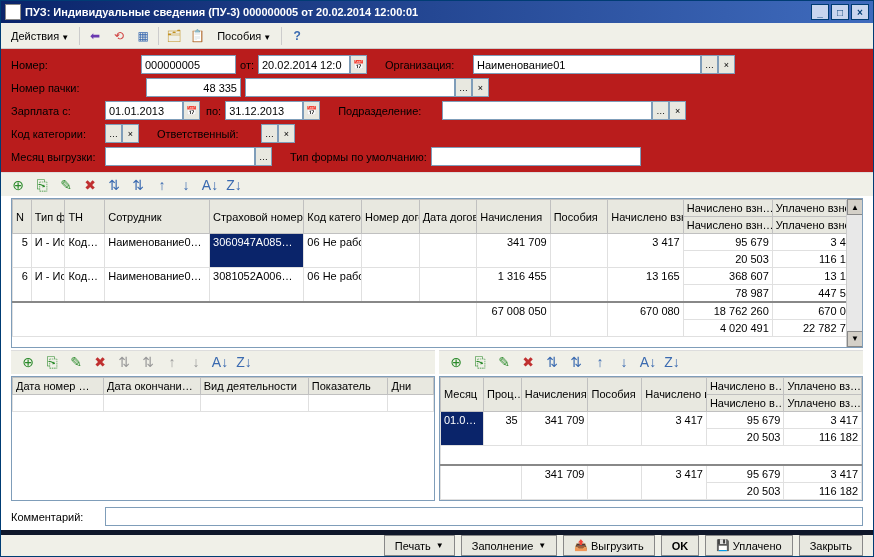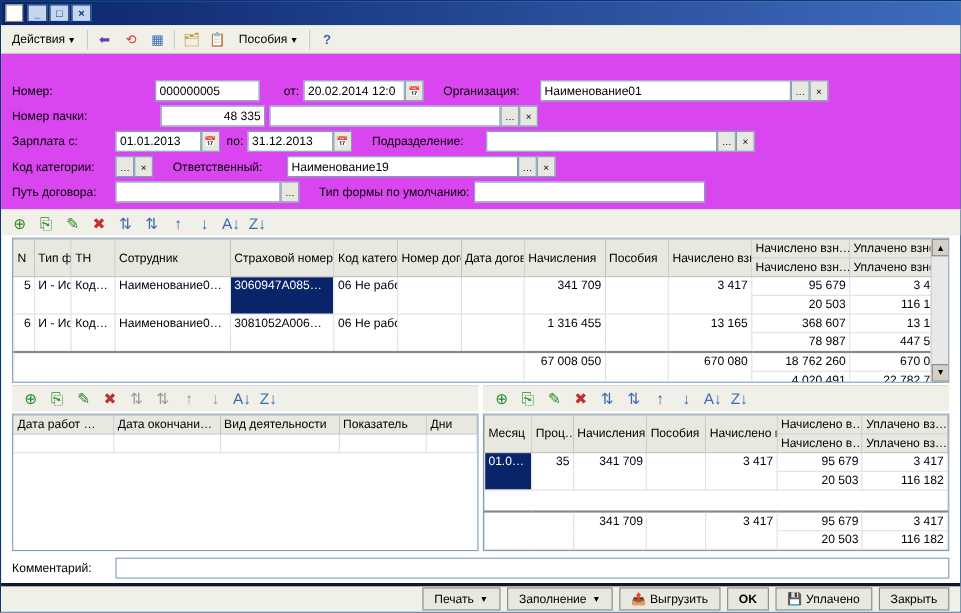--- a/index.html
+++ b/index.html
@@ -8,54 +8,55 @@
 .titlebar { background: linear-gradient(to right, #0a246a, #3f6bbd); color: #fff; height: 22px; display: flex; align-items: center; padding: 0 4px; font-weight: bold; }
 .titlebar-icon { width: 16px; height: 16px; background: #fff; margin-right: 4px; border: 1px solid #888; }
 .titlebar-text { flex: 1; }
 .titlebar-buttons { display: flex; gap: 2px; }
 .titlebar-btn { width: 18px; height: 16px; background: #c8d5ee; border: 1px solid #003c74; display: flex; align-items: center; justify-content: center; font-size: 10px; cursor: pointer; color:#003c74; font-weight:bold; }
 .menubar { height: 26px; background: #f0f0e8; border-bottom: 1px solid #ccc; display: flex; align-items: center; padding: 0 4px; gap: 2px; }
 .menu-item { padding: 2px 6px; cursor: pointer; }
 .menu-dd { display:inline-block; font-size:8px; margin-left:2px;}
 .separator { width: 1px; height: 18px; background: #ccc; margin: 0 2px; }
 .tb-btn { width: 22px; height: 22px; border: 1px solid transparent; display: flex; align-items: center; justify-content: center; cursor: pointer; font-size: 12px; }
-.form-area { padding: 24px 10px 2px 10px; background:#d946ef; }
+.form-area { padding: 6px 10px 2px 10px; background:#b91c1c; }
 .form-row { display: flex; align-items: center; margin-bottom: 4px; gap: 4px; }
 .label { white-space: nowrap; } .w90 { width: 90px; }
 .input { border: 1px solid #7f9db9; background: #fff; height: 19px; padding: 1px 3px; font-size: 11px; }
 .input-btn { width: 17px; height: 19px; border: 1px solid #7f9db9; background: #e8e8e0; display: flex; align-items: center; justify-content: center; cursor: pointer; font-size: 9px; }
 .input-group { display: flex; align-items: center; }
 .align-r { text-align: right; }
 .toolbar2 { height: 24px; background: #f0f0e8; display: flex; align-items: center; padding: 0 6px; gap: 2px; border-top:1px solid #ddd;}
 .icon-sm { font-size: 14px; line-height:1; }
 .grid-container { flex: 1; position: relative; overflow: hidden; border:1px solid #7f9db9; margin: 2px 10px; background:#fff;}
 .grid { width: 100%; border-collapse: collapse; font-size: 11px; table-layout:fixed;}
 .grid th { background: #e8e8e0; border: 1px solid #c0c0c0; padding: 2px 3px; font-weight: normal; text-align: left; position: relative; overflow:hidden; white-space:nowrap;}
 .grid td { border: 1px solid #e0e0e0; padding: 2px 3px; height: 17px; vertical-align: top; overflow:hidden; white-space:nowrap;}
 .grid .num { text-align: right; }
 .sel-cell { background: #0a246a; color: #fff; }
 .scrollbar-v { position: absolute; right: 0; top: 0; bottom: 0px; width: 16px; background: #e8e8e8; border-left:1px solid #ccc;}
 .scroll-arrow{width:16px;height:16px;background:#d4d0c8;border:1px solid #888;display:flex;align-items:center;justify-content:center;font-size:8px;cursor:pointer;}
 .scroll-arrow.bottom{position:absolute;bottom:0;}
 .lower-panes { display: flex; padding: 0 10px; gap: 4px; }
 .pane { flex: 1; display:flex; flex-direction:column;}
 .pane .grid-container{margin:2px 0;}
-.footer-bar { height: 26px; background: #f0f0e8; border-top: 3px solid #0f172a; display: flex; align-items: center; padding: 0 10px; gap: 6px; }
+.footer-bar { height: 26px; background: #f0f0e8; border-top: 5px solid #0f172a; display: flex; align-items: center; padding: 0 10px; gap: 6px; }
 .btn { height: 21px; padding: 0 10px; border: 1px solid #888; background: #e8e8e0; cursor: pointer; display:flex; align-items:center; gap:3px;}
 .flex-spacer { flex: 1; }
 .comment-row{display:flex;align-items:center;padding:4px 10px;gap:4px;}
 .comment-row input{flex:1;}
 .total-row td{border-top:2px solid #888;}
 </style>
 </head>
 <body>
 
 <div class="window">
   <div class="titlebar">
     <div class="titlebar-icon"></div>
+    <div class="titlebar-text">ПУЗ: Индивидуальные сведения (ПУ-3) 000000005 от 20.02.2014 12:00:01</div>
     <div class="titlebar-buttons">
       <div class="titlebar-btn">_</div>
       <div class="titlebar-btn">□</div>
       <div class="titlebar-btn">×</div>
     </div>
   </div>
 
   <div class="menubar">
     <div class="menu-item"><span>Действия</span><span class="menu-dd">▼</span></div>
     <div class="separator"></div>
@@ -81,21 +82,21 @@
         <span style="color:#3a6ab0;font-weight:bold">?</span>
       </div>
   </div>
 
   <div class="form-area">
     <div class="form-row">
       <span class="label w90">Номер:</span>
       <div class="input-group">
           <input class="input" style="width: 95px; margin-left: 36px;" value="000000005">
         </div>
-      <span class="label" style="margin-left:18px">от:</span>
+      <span class="label" style="">от:</span>
       <div class="input-group">
           <input class="input" style="width: 92px;" value="20.02.2014 12:0">
           <div class="input-btn">📅</div>
         </div>
       <span class="label" style="margin-left:14px;width:84px">Организация:</span>
       <div class="input-group">
           <input class="input" style="width: 228px;" value="Наименование01">
           <div class="input-btn">…</div>
           <div class="input-btn">×</div>
         </div>
@@ -128,27 +129,26 @@
         </div>
     </div>
     <div class="form-row">
       <span class="label w90">Код категории:</span>
       <div class="input-group">
           <div class="input-btn">…</div>
           <div class="input-btn">×</div>
         </div>
       <span class="label" style="margin-left:14px;width:100px">Ответственный:</span>
       <div class="input-group">
-          <input class="input" style="width: 210px;" value="Наименование19">
           <div class="input-btn">…</div>
           <div class="input-btn">×</div>
         </div>
     </div>
     <div class="form-row">
-      <span class="label w90">Путь договора:</span>
+      <span class="label w90">Месяц выгрузки:</span>
       <div class="input-group">
           <input class="input" style="width: 150px;">
           <div class="input-btn">…</div>
         </div>
       <span class="label" style="margin-left:14px">Тип формы по умолчанию:</span>
       <div class="input-group">
           <input class="input" style="width: 210px;">
         </div>
     </div>
   </div>
@@ -281,21 +281,21 @@
         <table class="grid">
           <colgroup>
               <col style="width:80px">
               <col style="width:85px">
               <col style="width:95px">
               <col style="width:70px">
               <col style="width:40px">
             </colgroup>
           <thead>
               <tr>
-            <th>Дата работ …</th>
+            <th>Дата номер …</th>
             <th>Дата окончани…</th>
             <th>Вид деятельности</th>
             <th>Показатель</th>
             <th>Дни</th>
           </tr>
             </thead>
           <tbody>
               <tr>
                 <td></td>
                 <td></td>

